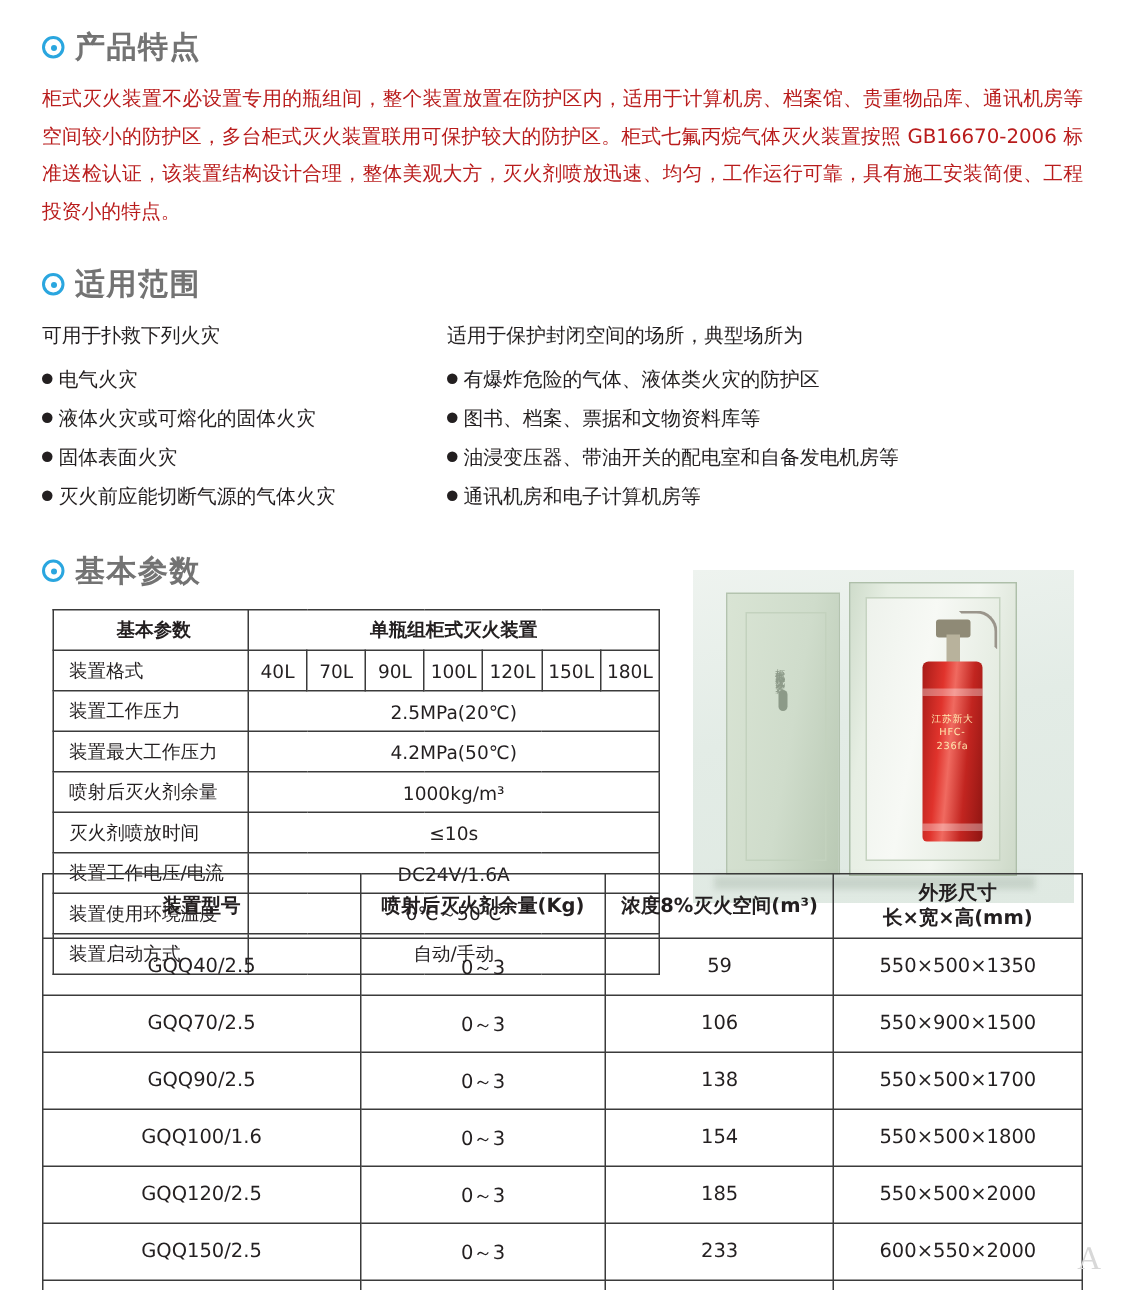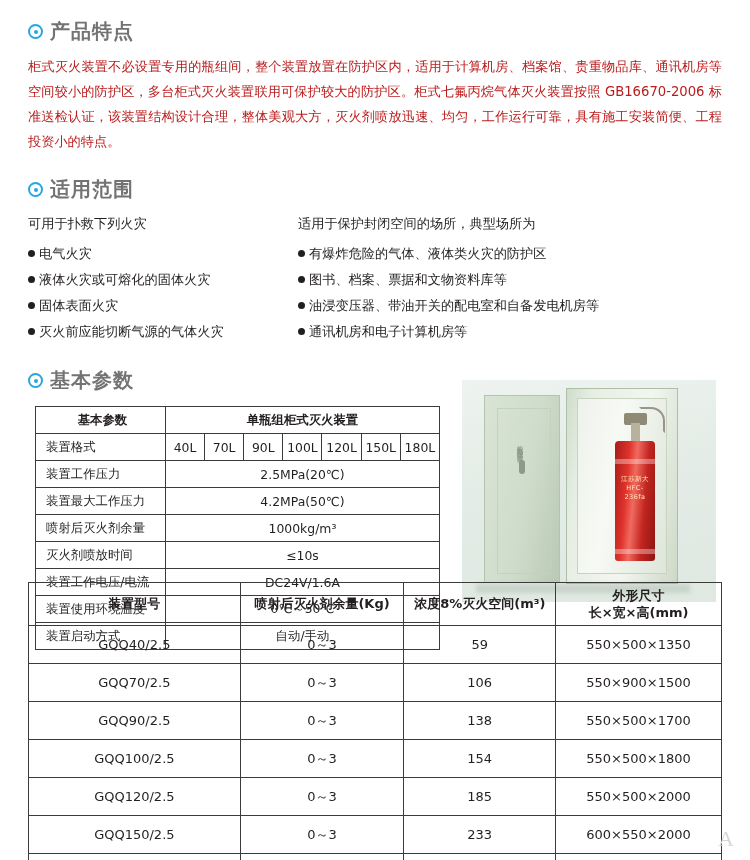--- a/index.html
+++ b/index.html
@@ -382,21 +382,21 @@
         <td>106</td>
         <td>550×900×1500</td>
       </tr>
       <tr>
         <td>GQQ90/2.5</td>
         <td>0～3</td>
         <td>138</td>
         <td>550×500×1700</td>
       </tr>
       <tr>
-        <td>GQQ100/2.5</td>
+        <td>GQQ100/1.6</td>
         <td>0～3</td>
         <td>154</td>
         <td>550×500×1800</td>
       </tr>
       <tr>
         <td>GQQ120/2.5</td>
         <td>0～3</td>
         <td>185</td>
         <td>550×500×2000</td>
       </tr>

